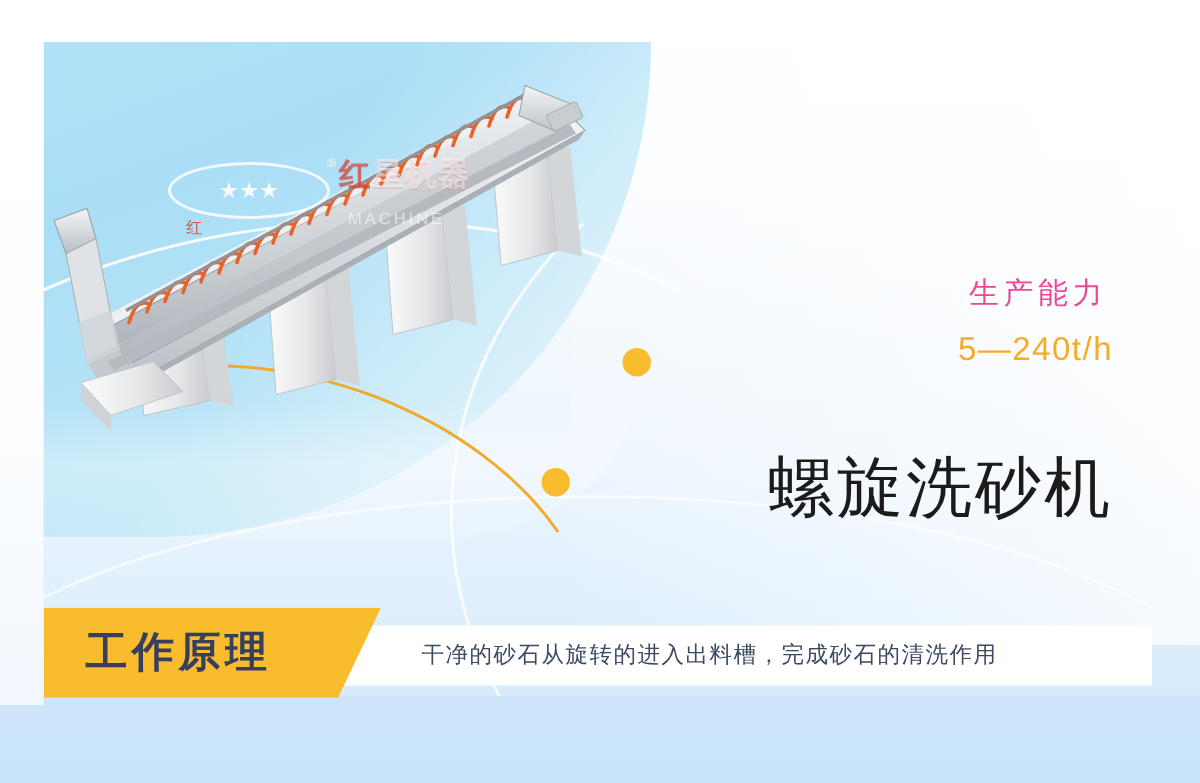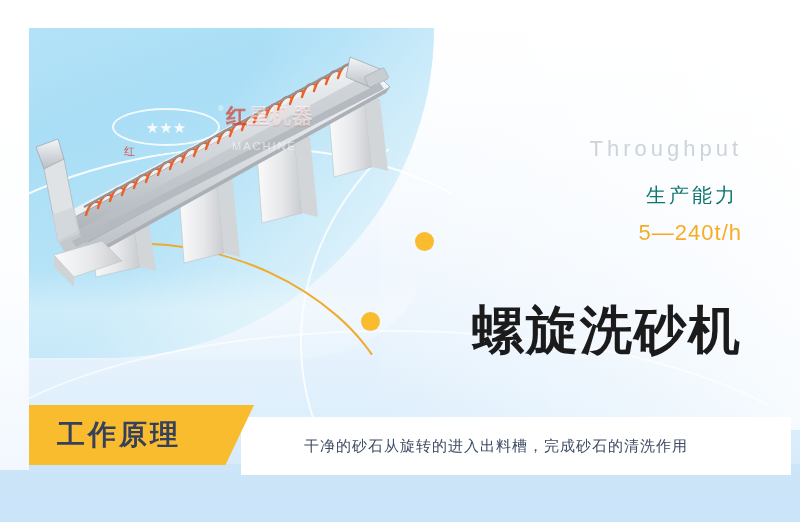--- a/index.html
+++ b/index.html
@@ -103,37 +103,37 @@
   }
 
   
   .throughput{
     position:absolute;right:58px;top:136px;
     font-size:22px;letter-spacing:4px;color:#ccd3da;
     font-weight:400;white-space:nowrap;
   }
   .capacity-cn{
     position:absolute;right:62px;top:182px;
-    font-size:20px;letter-spacing:3px;color:#0f766e;white-space:nowrap;
+    font-size:20px;letter-spacing:3px;color:#ec4899;white-space:nowrap;
   }
   .capacity-val{
     position:absolute;right:58px;top:220px;
     font-size:22px;letter-spacing:1px;color:#f6ac26;
     font-weight:300;white-space:nowrap;
   }
   .product-title{
     position:absolute;right:58px;top:296px;
-    font-size:52px;font-weight:bold;color:#1b1b1b;
+    font-size:44px;font-weight:normal;color:#1b1b1b;
     letter-spacing:2px;white-space:nowrap;
   }
 
   
   .banner{position:absolute;left:29px;top:405px;width:750px;height:82px;}
   .banner-desc{
-    position:absolute;left:212px;top:12px;width:550px;height:58px;
+    position:absolute;left:189px;top:12px;width:550px;height:40px;
     background:#ffffff;
   }
   .banner-desc span{
     position:absolute;left:63px;top:50%;transform:translateY(-50%);
     font-size:15px;color:#3c4a63;letter-spacing:1px;white-space:nowrap;
   }
   .banner-tag{
     position:absolute;left:0;top:0;width:225px;height:60px;
     background:#f8bc2e;
     clip-path:polygon(0 0,225px 0,186px 82px,0 82px);
@@ -263,21 +263,20 @@
   <div class="watermark">
     <div class="wm-oval">
       <span class="wm-star">★★★</span>
     </div>
     <span class="wm-reg">®</span>
     <span class="wm-hong">红</span>
     <span class="wm-cn"><span class="red">红</span><span>星机器</span></span>
     <span class="wm-en">MACHINE</span>
   </div>
 
-  <div class="throughput">Throughput</div>
   <div class="capacity-cn">生产能力</div>
   <div class="capacity-val">5—240t/h</div>
   <div class="product-title">螺旋洗砂机</div>
 
   <div class="bottom-band"></div>
 
   <div class="banner">
     <div class="banner-desc">
       <span>干净的砂石从旋转的进入出料槽，完成砂石的清洗作用</span>
     </div>

